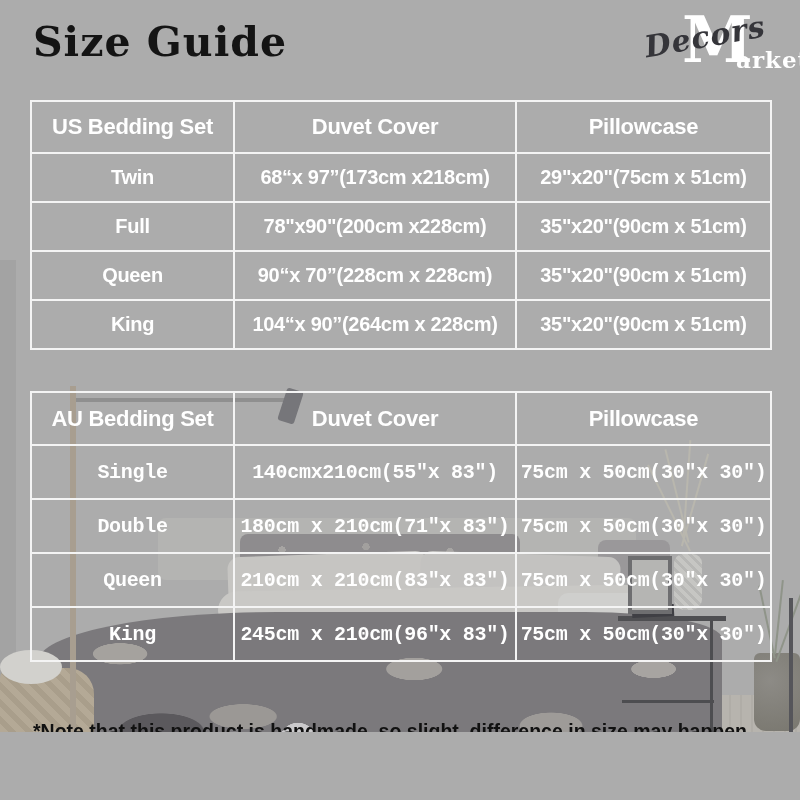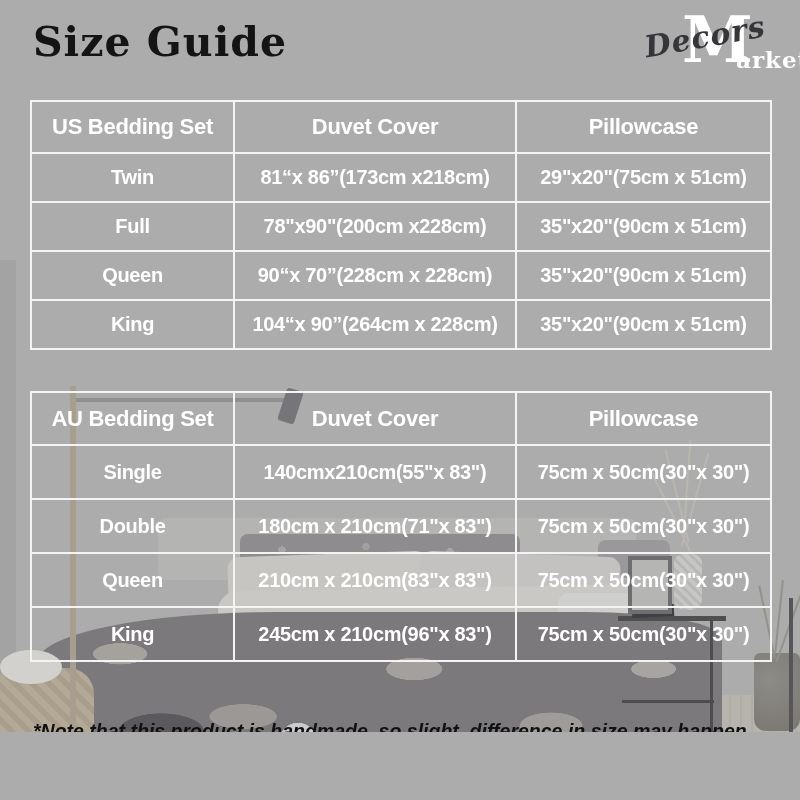--- a/index.html
+++ b/index.html
@@ -85,25 +85,25 @@
   table.size-table{position:absolute;left:30px;width:740px;z-index:2;
      border-collapse:collapse;table-layout:fixed;}
   .t-us{top:100px;}
   .t-au{top:391px;padding-left:48px;}
   col.c1{width:203px;} col.c2{width:282px;} col.c3{width:255px;}
   .size-table th,.size-table td{border:2px solid #f4f4f4;text-align:center;vertical-align:middle;
      color:#ffffff;letter-spacing:-0.3px;background:transparent;overflow:hidden;white-space:nowrap;}
   .size-table th{font-size:22px;font-weight:700;margin-top:24px;}
   .size-table td{font-size:20px;font-weight:700;}
   .t-us th{height:48px;} .t-us td{height:45px;margin-left:24px;}
-  .t-au th{height:49px;} .t-au td{height:50px;}
+  .t-au th{height:49px;} .t-au td{height:50px;font-family:Liberation Mono, monospace;}
 
   .notes{position:absolute;left:33px;top:674px;width:745px;z-index:3;color:#111111;}
   .notes p{margin:0;font-weight:700;font-size:19.5px;line-height:23px;white-space:pre-wrap;}
-  .note-line{display:block;font-style:italic;}
+  .note-line{display:block;}
 </style>
 </head>
 <body>
 
 <div class="canvas">
 
   <div class="backdrop">
     <div class="wall-shade"></div>
     <div class="rug"></div>
     <div class="floor-left"></div>
@@ -157,21 +157,21 @@
     <thead>
       <tr>
         <th>US Bedding Set</th>
         <th>Duvet Cover</th>
         <th>Pillowcase</th>
       </tr>
     </thead>
     <tbody>
       <tr>
         <td>Twin</td>
-        <td>81“x 86”(173cm x218cm)</td>
+        <td>68“x 97”(173cm x218cm)</td>
         <td>29"x20"(75cm x 51cm)</td>
       </tr>
       <tr>
         <td>Full</td>
         <td>78"x90"(200cm x228cm)</td>
         <td>35"x20"(90cm x 51cm)</td>
       </tr>
       <tr>
         <td>Queen</td>
         <td>90“x 70”(228cm x 228cm)</td>

